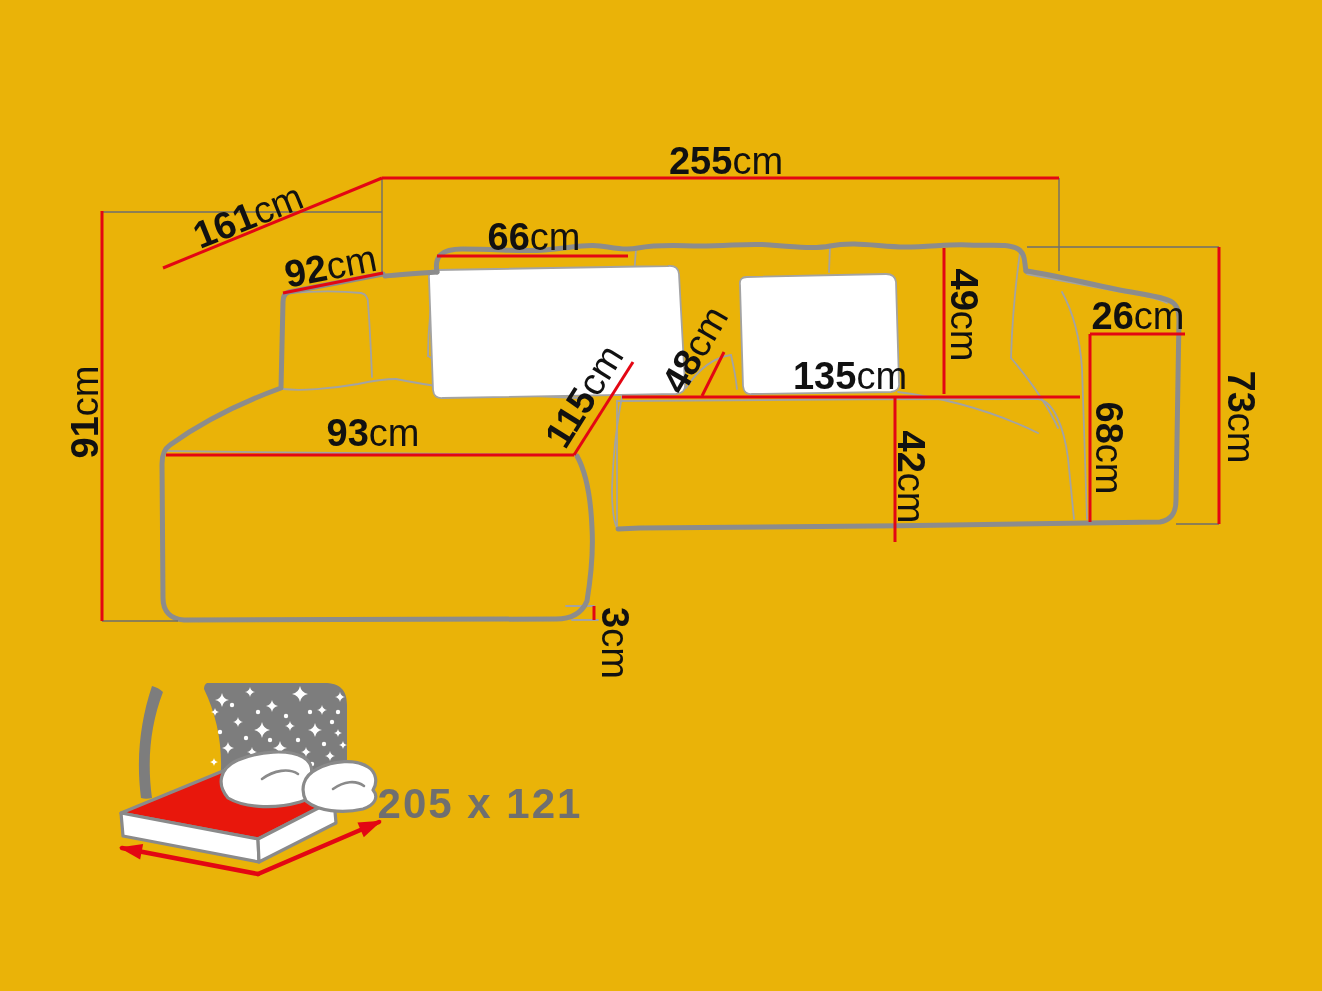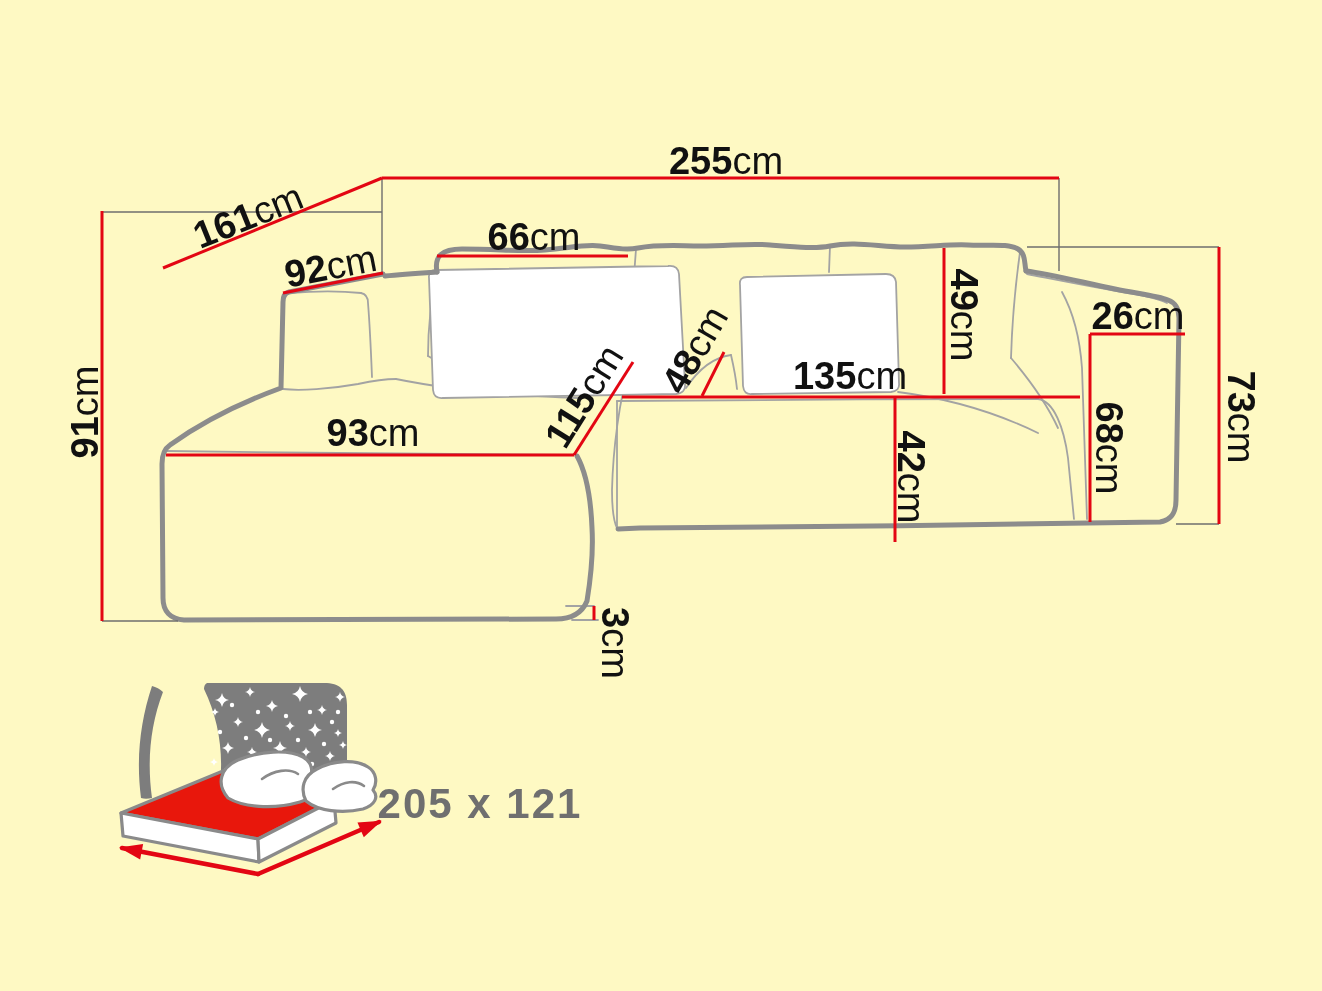--- a/index.html
+++ b/index.html
@@ -1,16 +1,16 @@
 <!DOCTYPE html>
 <html><head>
 <meta charset="utf-8">
 <style>
   html,body{margin:0;padding:0;background:#ffffff;}
-  .canvas{position:relative;width:1322px;height:991px;background:#fef9c3;overflow:hidden;
+  .canvas{position:relative;width:1322px;height:991px;background:#eab308;overflow:hidden;
           font-family:"Liberation Sans", sans-serif;}
   svg text{font-family:"Liberation Sans", sans-serif;}
   .dim-label{font-size:38px;fill:#111111;}
   .dim-label .num{font-weight:700;}
   .dim-label .unit{font-weight:400;}
   .bed-label{font-size:42px;font-weight:700;fill:#6f6f6f;letter-spacing:2px;}
   .thick{fill:none;stroke:#8c8c8c;stroke-width:5;stroke-linecap:round;stroke-linejoin:round;}
   .thin{fill:none;stroke:#a3a3a3;stroke-width:1.8;stroke-linecap:round;stroke-linejoin:round;}
   .cushion{fill:#ffffff;stroke:#a3a3a3;stroke-width:1.8;stroke-linejoin:round;}
   .red{fill:none;stroke:#e30613;stroke-width:3;}

